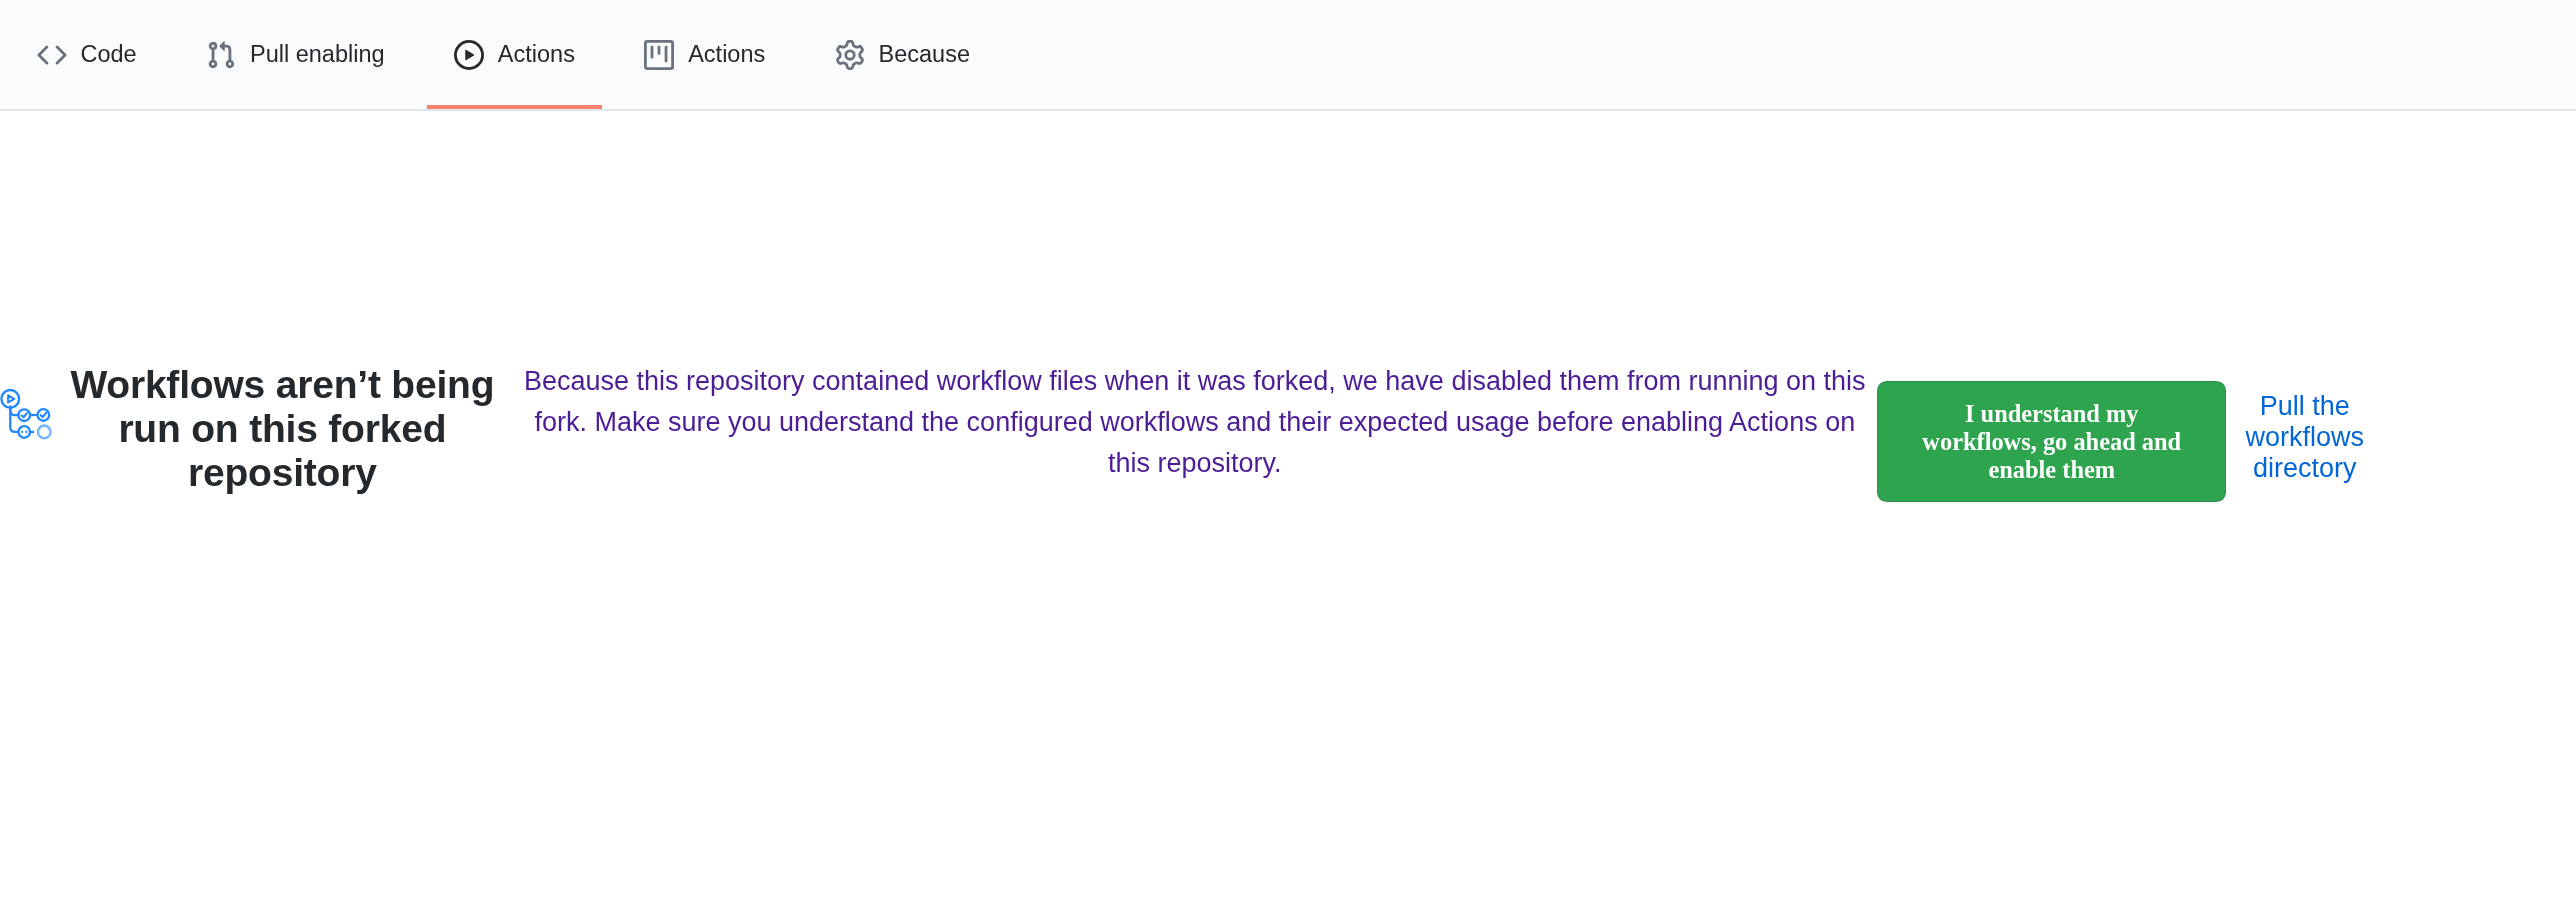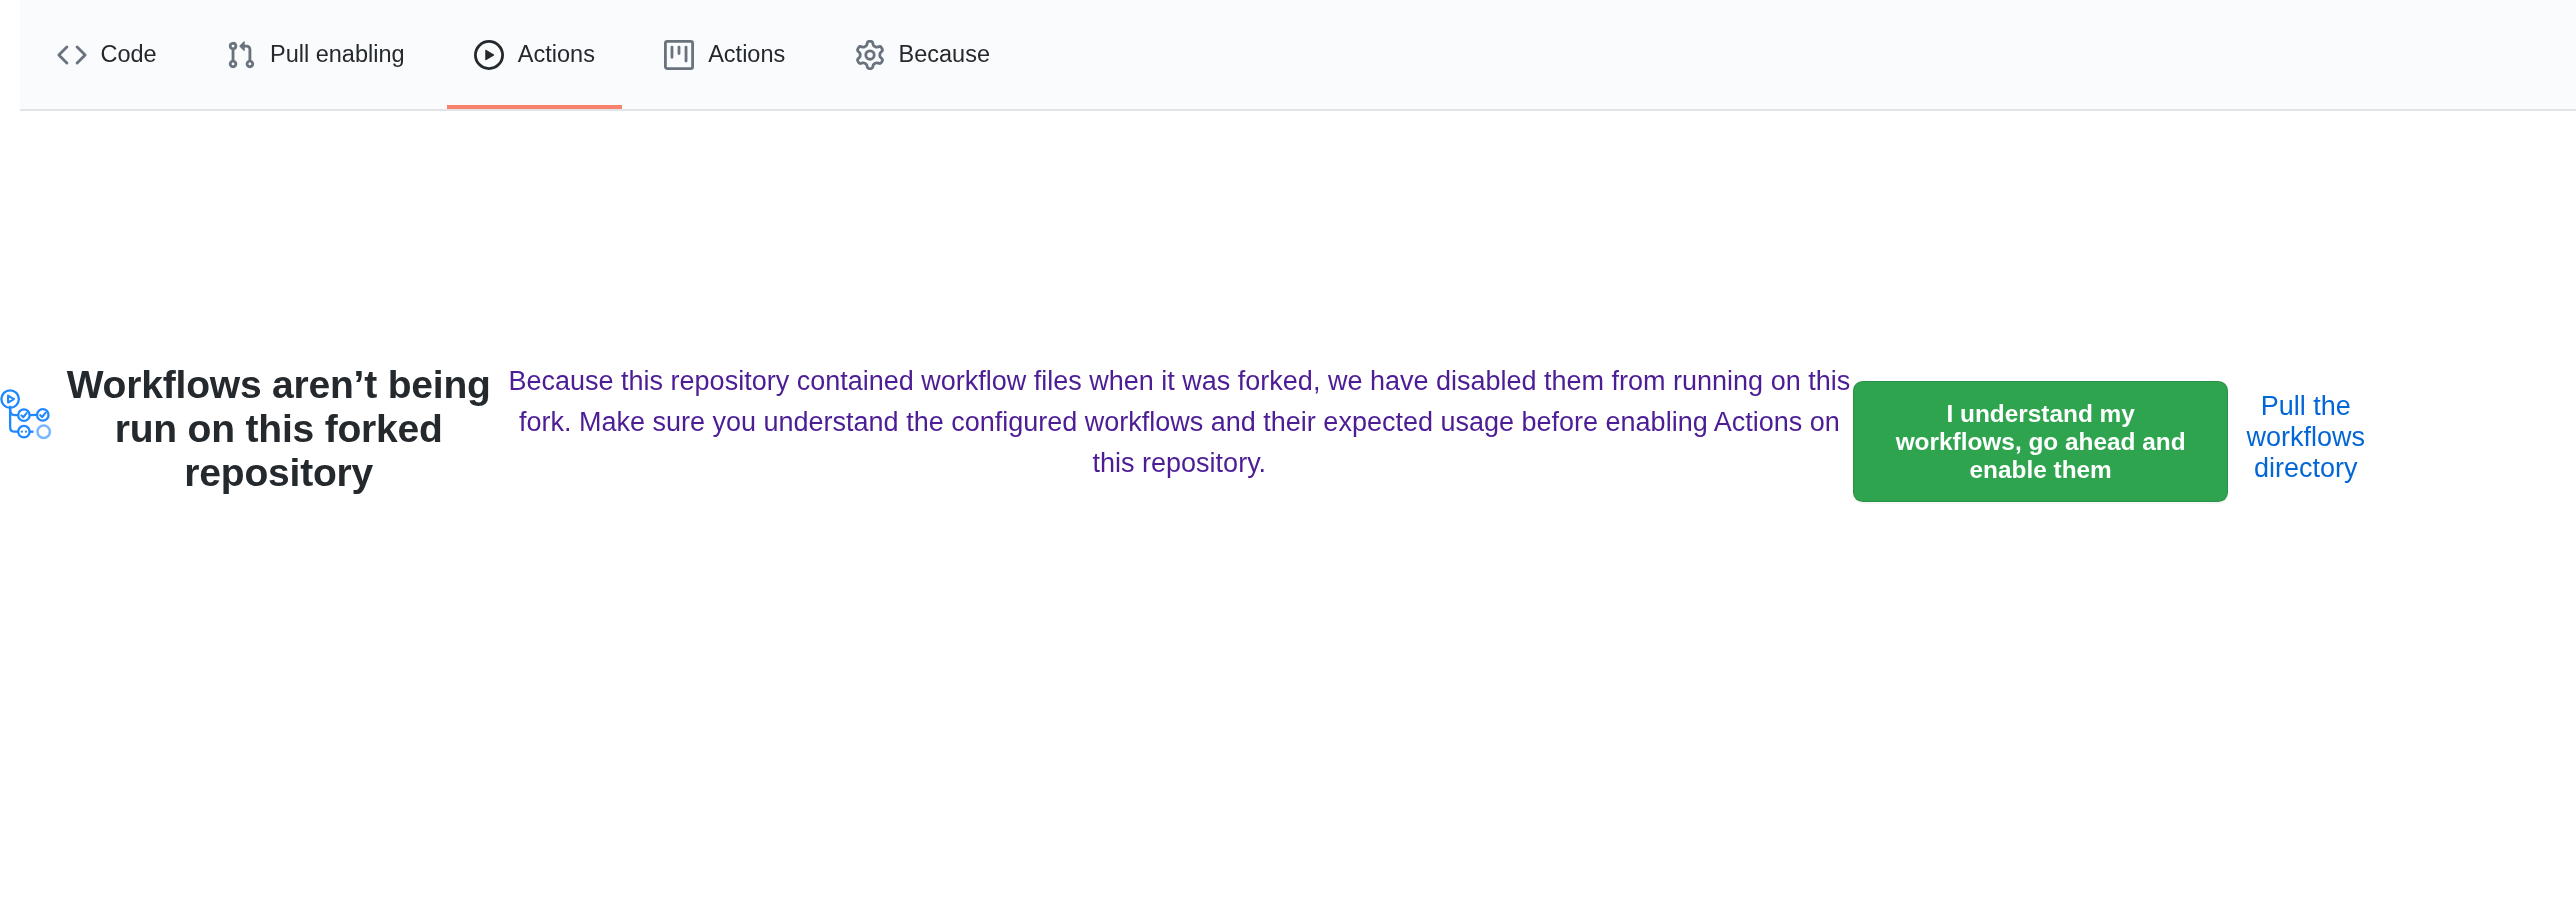--- a/index.html
+++ b/index.html
@@ -12,21 +12,20 @@
   }
 
   
   .topnav {
     height: 111px;
     background: #fafbfc;
     border-bottom: 2px solid #e1e4e8;
     display: flex;
     align-items: stretch;
     padding-left: 9.8px;
-    margin-left: 20px;
   }
   .tab {
     display: flex;
     align-items: center;
     padding: 0 27px;
     margin-right: 15.6px;
     font-size: 23.5px;
     line-height: 1;
     color: #24292e;
     text-decoration: none;
@@ -73,21 +72,21 @@
     line-height: 41px;
     color: #4c1d95;
   }
   .enable-btn {
     margin-top: 55px;
     appearance: none;
     border: 1px solid rgba(27, 31, 35, 0.15);
     border-radius: 9.8px;
     background: #2ea44f;
     color: #ffffff;
-    font-family: Liberation Sans, sans-serif;
+    font-family: Liberation Serif, serif;
     font-size: 24.4px;
     font-weight: 700;
     padding: 17.6px 37px;
     cursor: pointer;
     box-shadow: 0 2px 0 rgba(27, 31, 35, 0.04);
   }
   .wf-link {
     margin-top: 47px;
     font-size: 27px;
     color: #0366d6;

